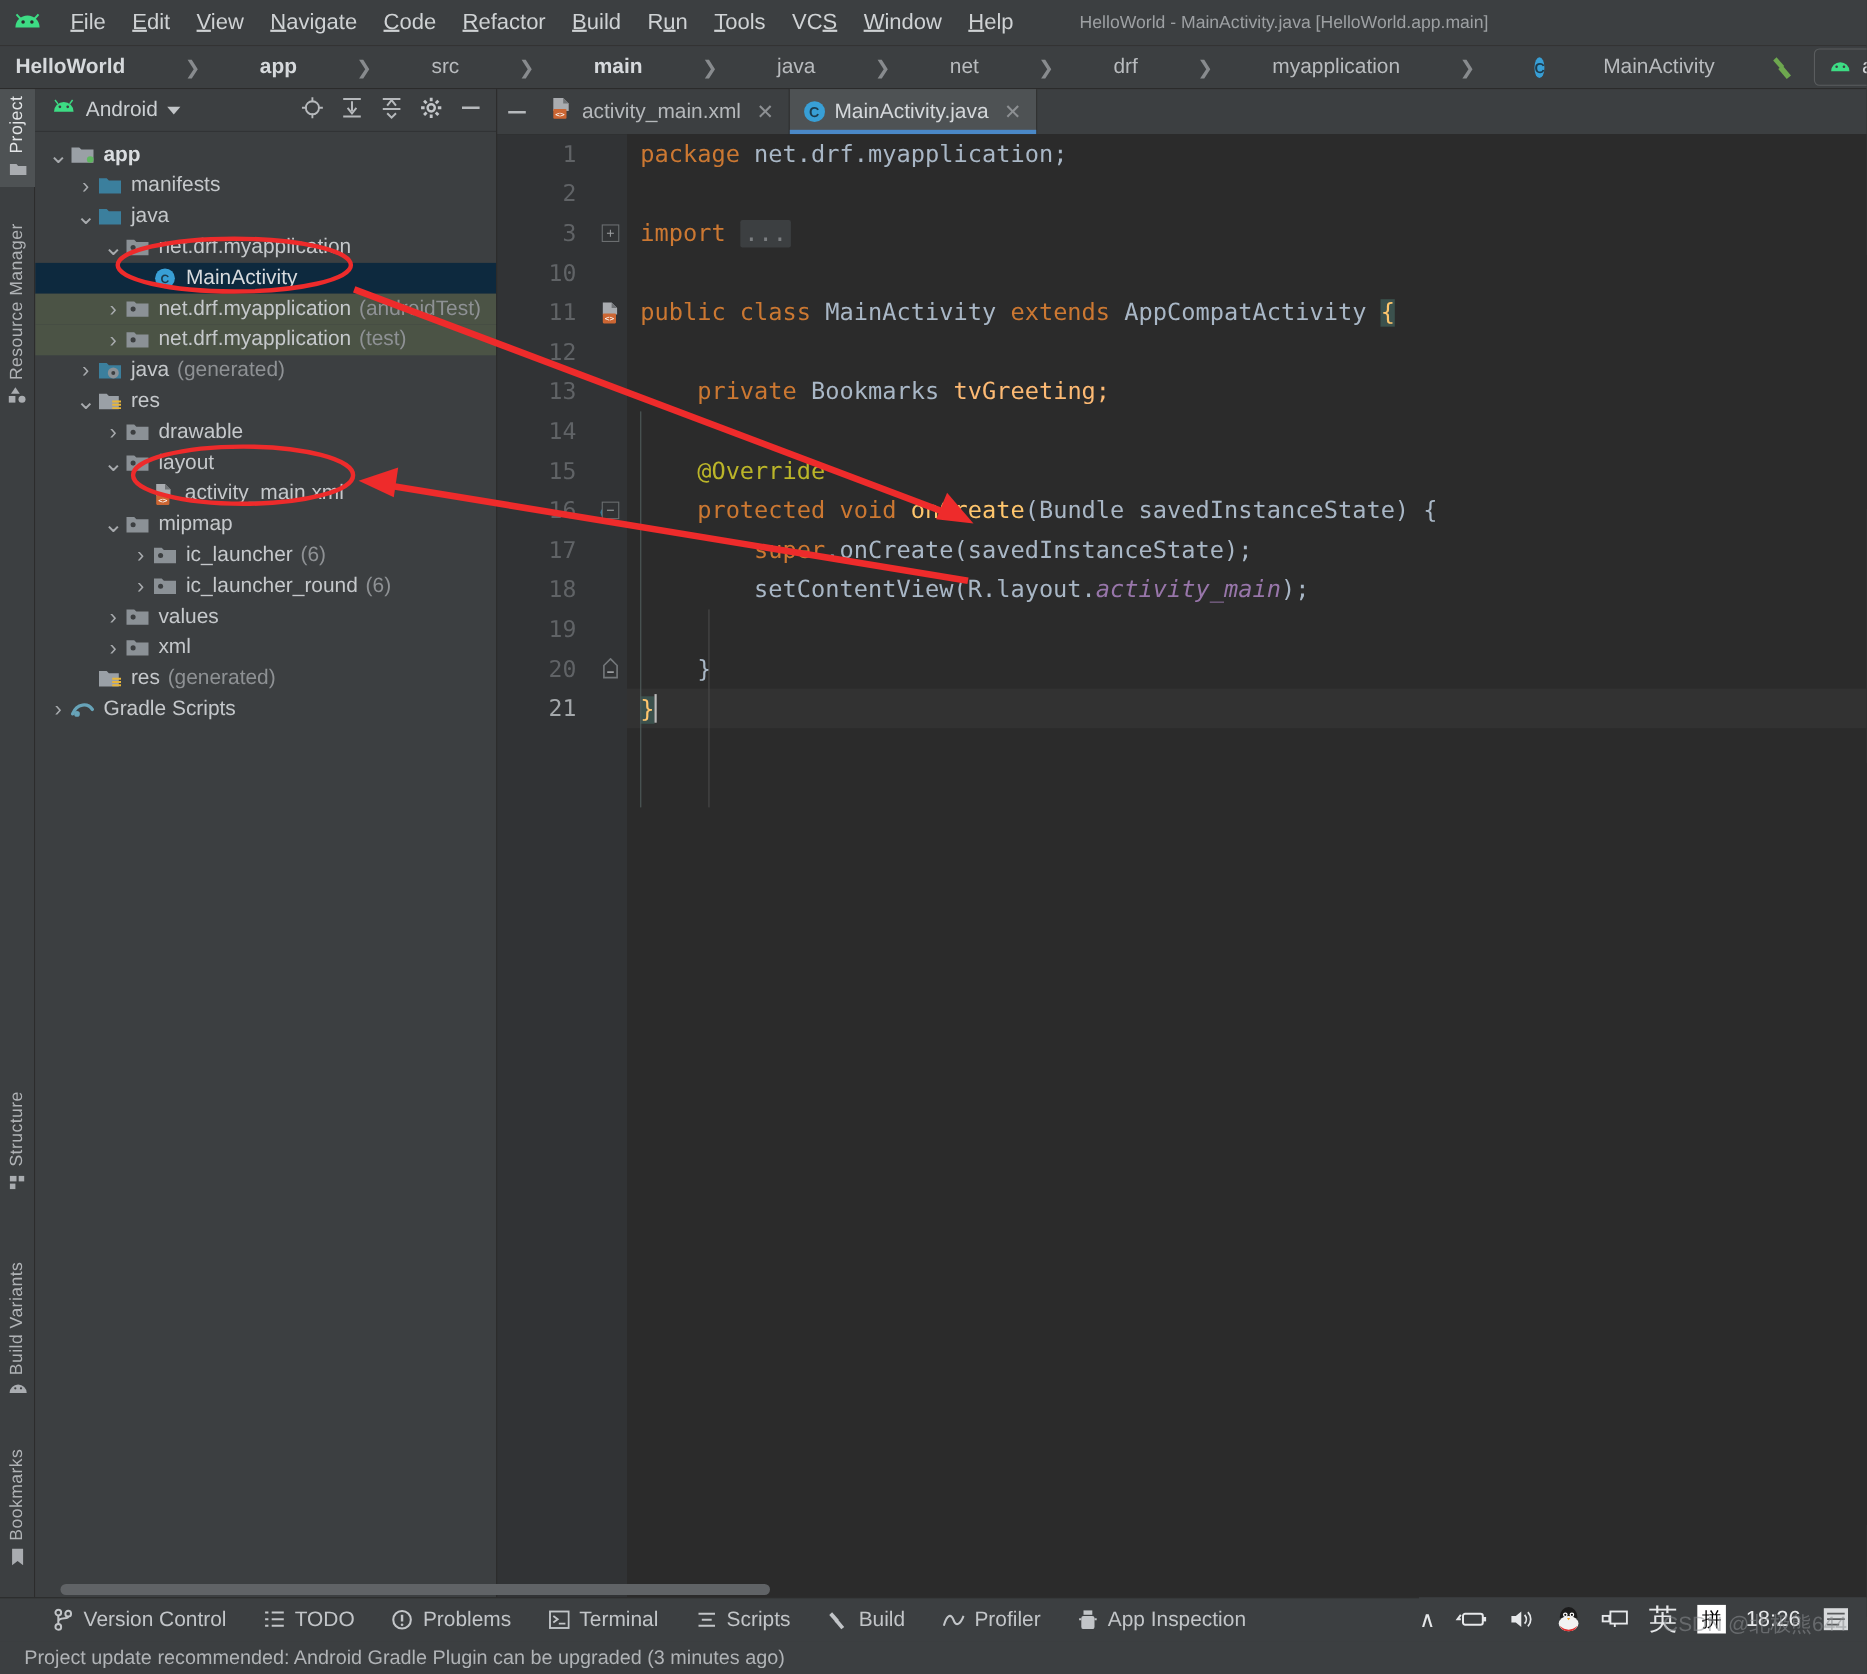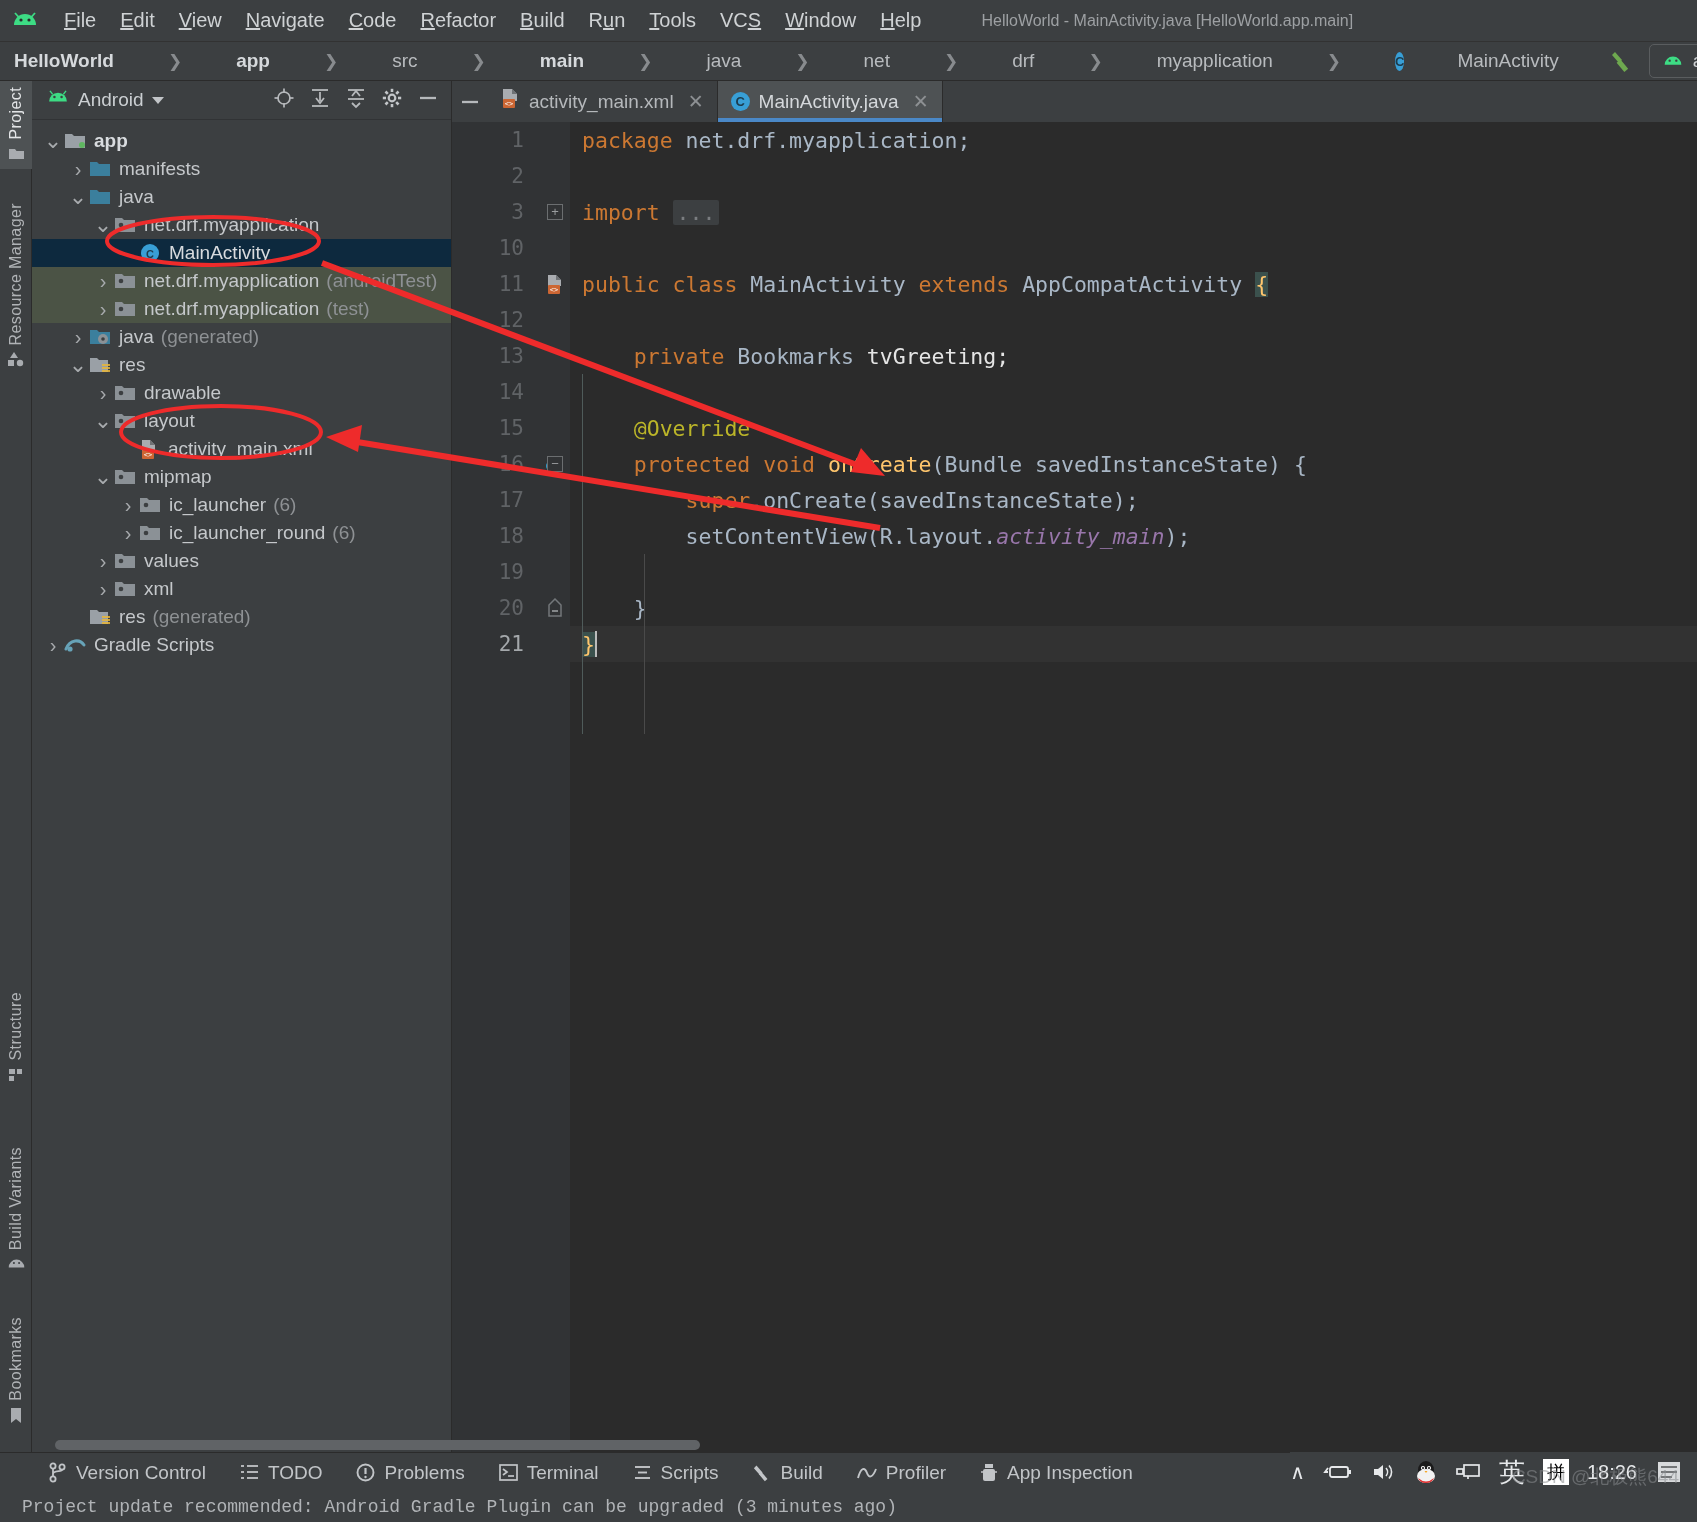--- a/index.html
+++ b/index.html
@@ -139,21 +139,21 @@
     color:#606366; font-family:"DejaVu Sans Mono",monospace; font-size:21px;
     line-height:36px;
   }
   .codetext { padding-left:12px; white-space:pre; }
 
   
   .kw   { color:#cc7832; }
   .plain{ color:#a9b7c6; }
   .fn   { color:#ffc66d; }
   .ann  { color:#bbb529; }
-  .dim  { color:#e5e5e5; }
+  .dim  { color:#fdba74; }
   .sfld { color:#9876aa; font-style:italic; }
   .brace-hl { background:#3b514d; color:#ffc66d; }
   .fold-chip { background:#3c3f41; color:#7a7d80; padding:0 4px; border-radius:2px; }
 
   .caret-line { position:absolute; left:118px; right:0; height:36px; background:#323232; }
   .indent-guide { position:absolute; width:1px; background:#4f5b5a; }
   .cursor { display:inline-block; width:2px; height:26px; background:#bbbbbb; vertical-align:-5px; }
 
   .fold-box {
     width:16px;height:16px;border:1px solid #6b6e70;color:#9a9d9f;
@@ -167,21 +167,21 @@
   .statusbar {
     position:absolute; left:0; bottom:30px; width:1697px; height:40px;
     background:#3c3f41; display:flex; align-items:center; padding-left:48px; gap:34px;
     border-top:1px solid #2b2b2b;
   }
   .sb-item { display:flex; align-items:center; gap:9px; font-size:19px; color:#c2c5c8; white-space:nowrap;}
   .bottomline {
     position:absolute; left:0; bottom:0; width:1697px; height:30px;
     background:#3c3f41; overflow:hidden;
   }
-  .bl-text { font-size:18px; color:#b0b3b6; padding-left:22px; line-height:30px; white-space:nowrap;font-family:Liberation Mono, monospace; }
+  .bl-text { font-size:18px; color:#b0b3b6; padding-left:22px; line-height:30px; white-space:nowrap; }
 
   
   .tray {
     position:absolute; right:0; bottom:30px; height:40px; display:flex; align-items:center;
     gap:18px; padding-right:14px; background:#3c3f41;
   }
   .tray-item { display:flex; align-items:center; justify-content:center; color:#e6e8ea; font-size:20px; }
   .ime-box {
     background:#ffffff; color:#000000; font-size:18px; width:26px; height:26px;
     display:flex; align-items:center; justify-content:center; font-family:"DejaVu Sans",sans-serif;

